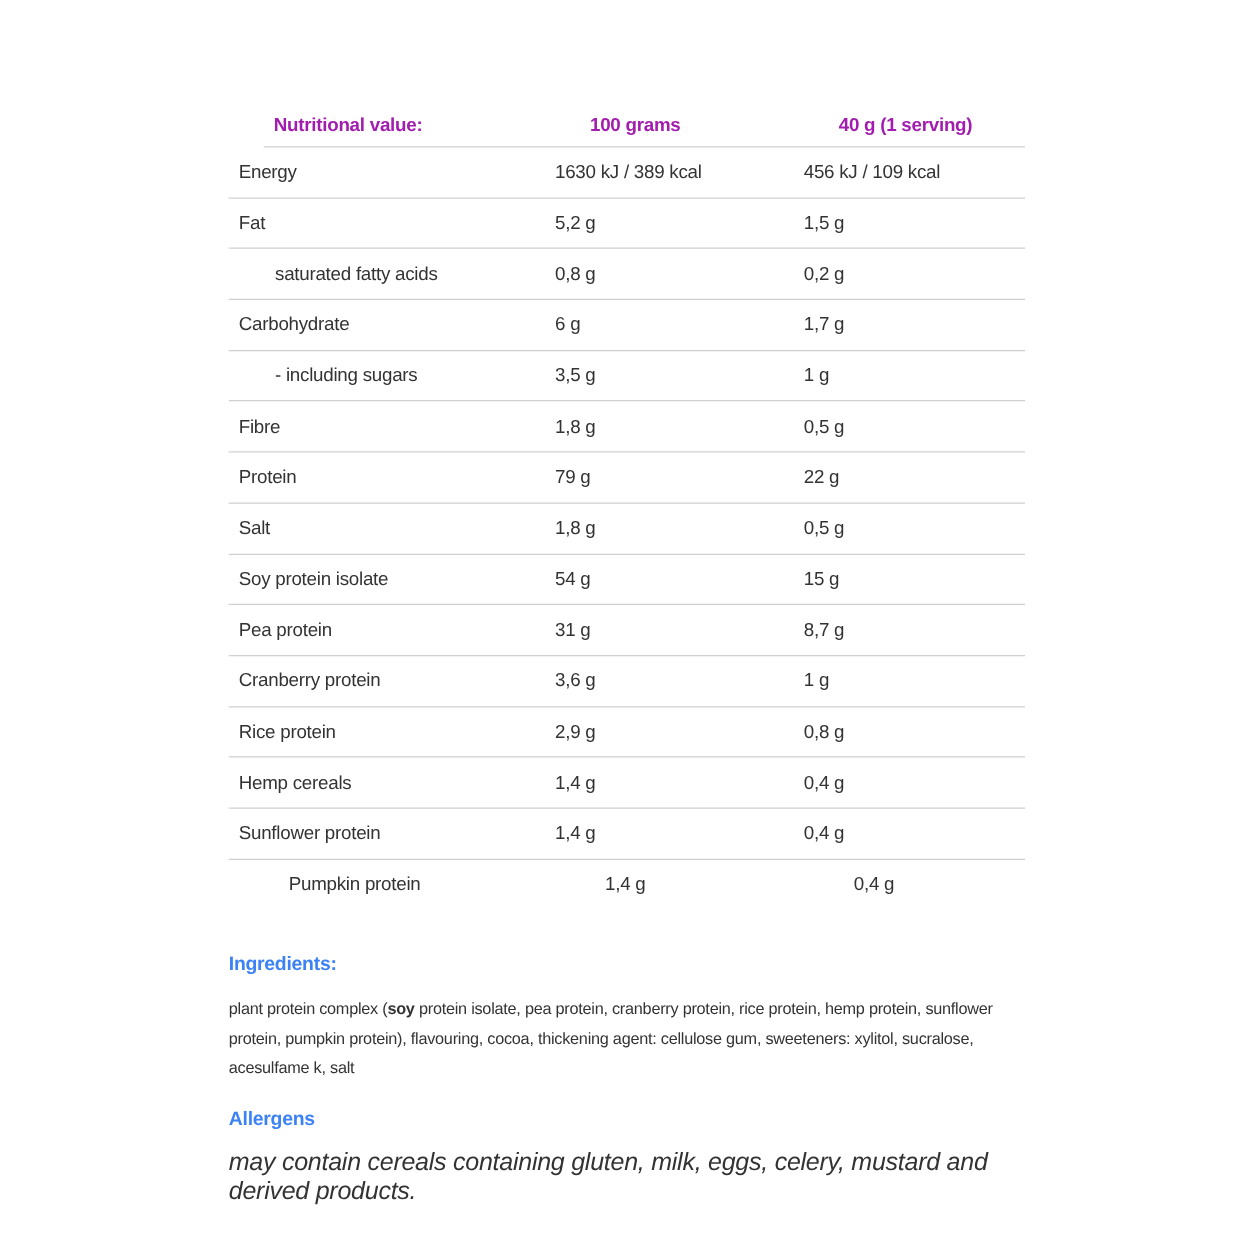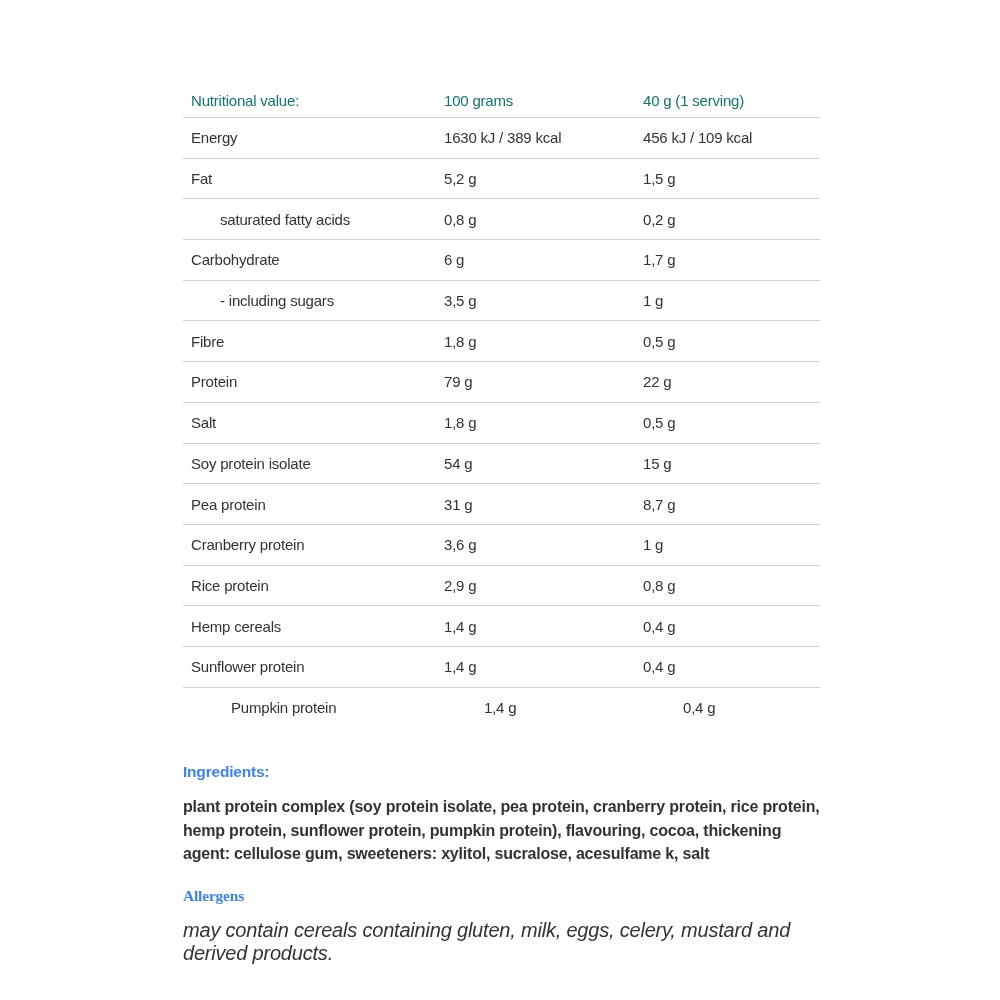--- a/index.html
+++ b/index.html
@@ -25,42 +25,42 @@
   .row {
     display: grid;
     grid-template-columns: 261px 199px 177px;
     align-items: center;
     height: 39.7px;
     border-bottom: 1px solid #d0d0d0;
     font-size: 15px;
   }
   .row.header {
     height: 33px;
-    font-weight: normal;
-    color: #0f766e;
+    font-weight: bold;
+    color: #a21caf;
     font-size: 15px;
+    margin-left: 28px;
   }
   .ntable .row:last-child { border-bottom: none; margin-left: 40px; }
   .cell { overflow: hidden; white-space: nowrap; }
   .cell.c1 { padding-left: 8px; }
   .cell.c1.indent { padding-left: 37px; }
   .section-heading {
     margin: 36px 0 0 0;
     font-size: 15.5px;
     font-weight: bold;
     color: #3b82f6;
   }
   .ingredients-text {
     margin: 14px 0 0 0;
-    font-size: 16px;
+    font-size: 13px;
     line-height: 23.5px;
     width: 640px;
-    font-weight: bold;
   }
-  .allergens-heading { margin-top: 21px; font-family: Liberation Serif, serif; }
+  .allergens-heading { margin-top: 21px; }
   .allergens-text {
     margin: 14px 0 0 0;
     font-size: 20px;
     font-style: italic;
     line-height: 23px;
     width: 645px;
   }
 </style>
 </head>
 <body>

